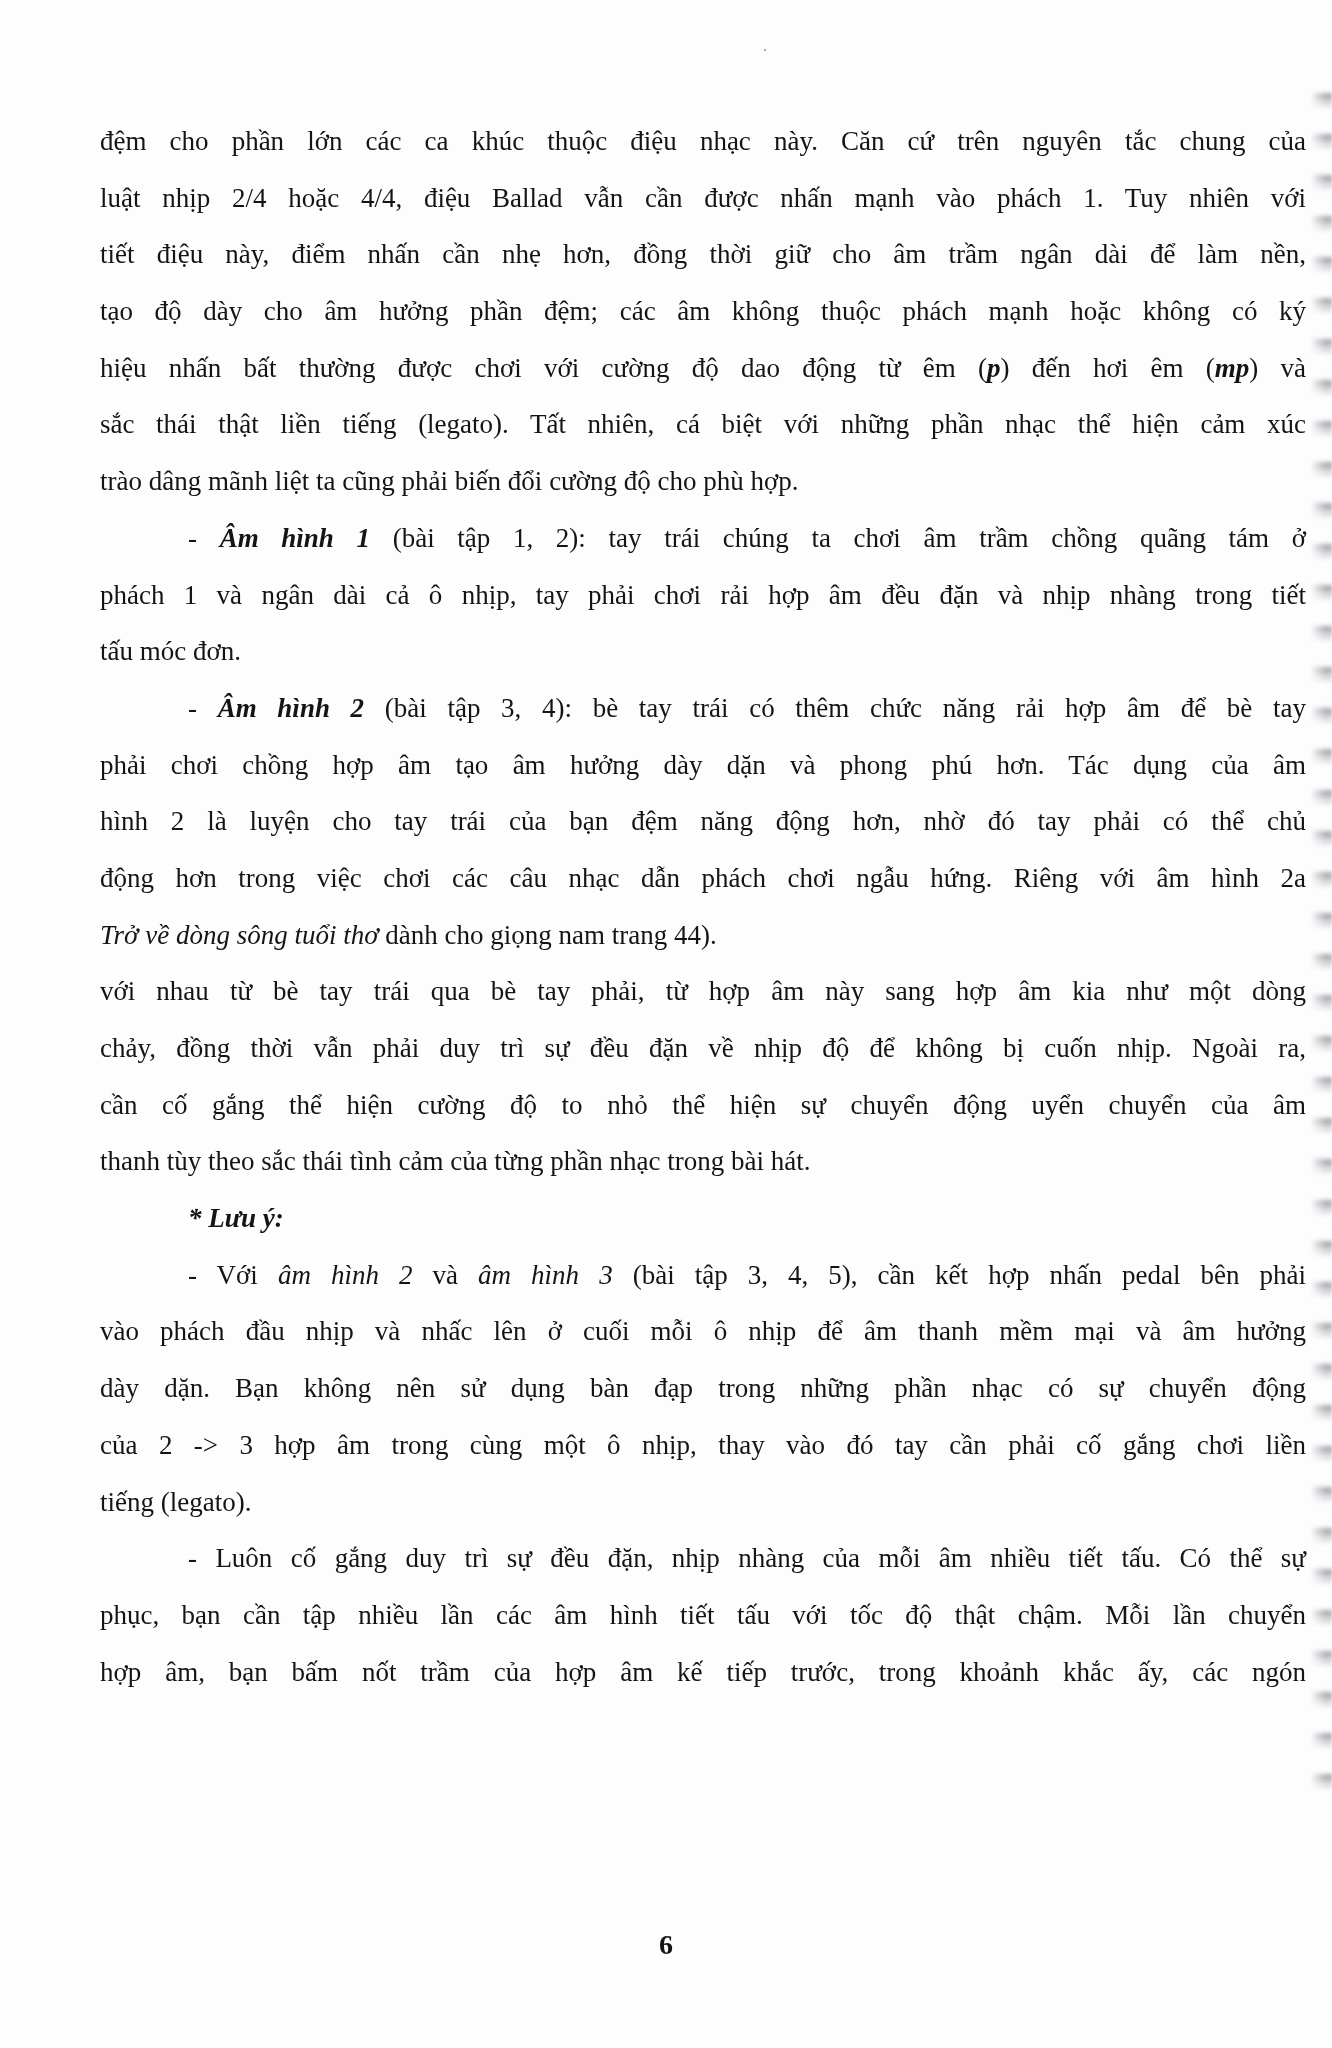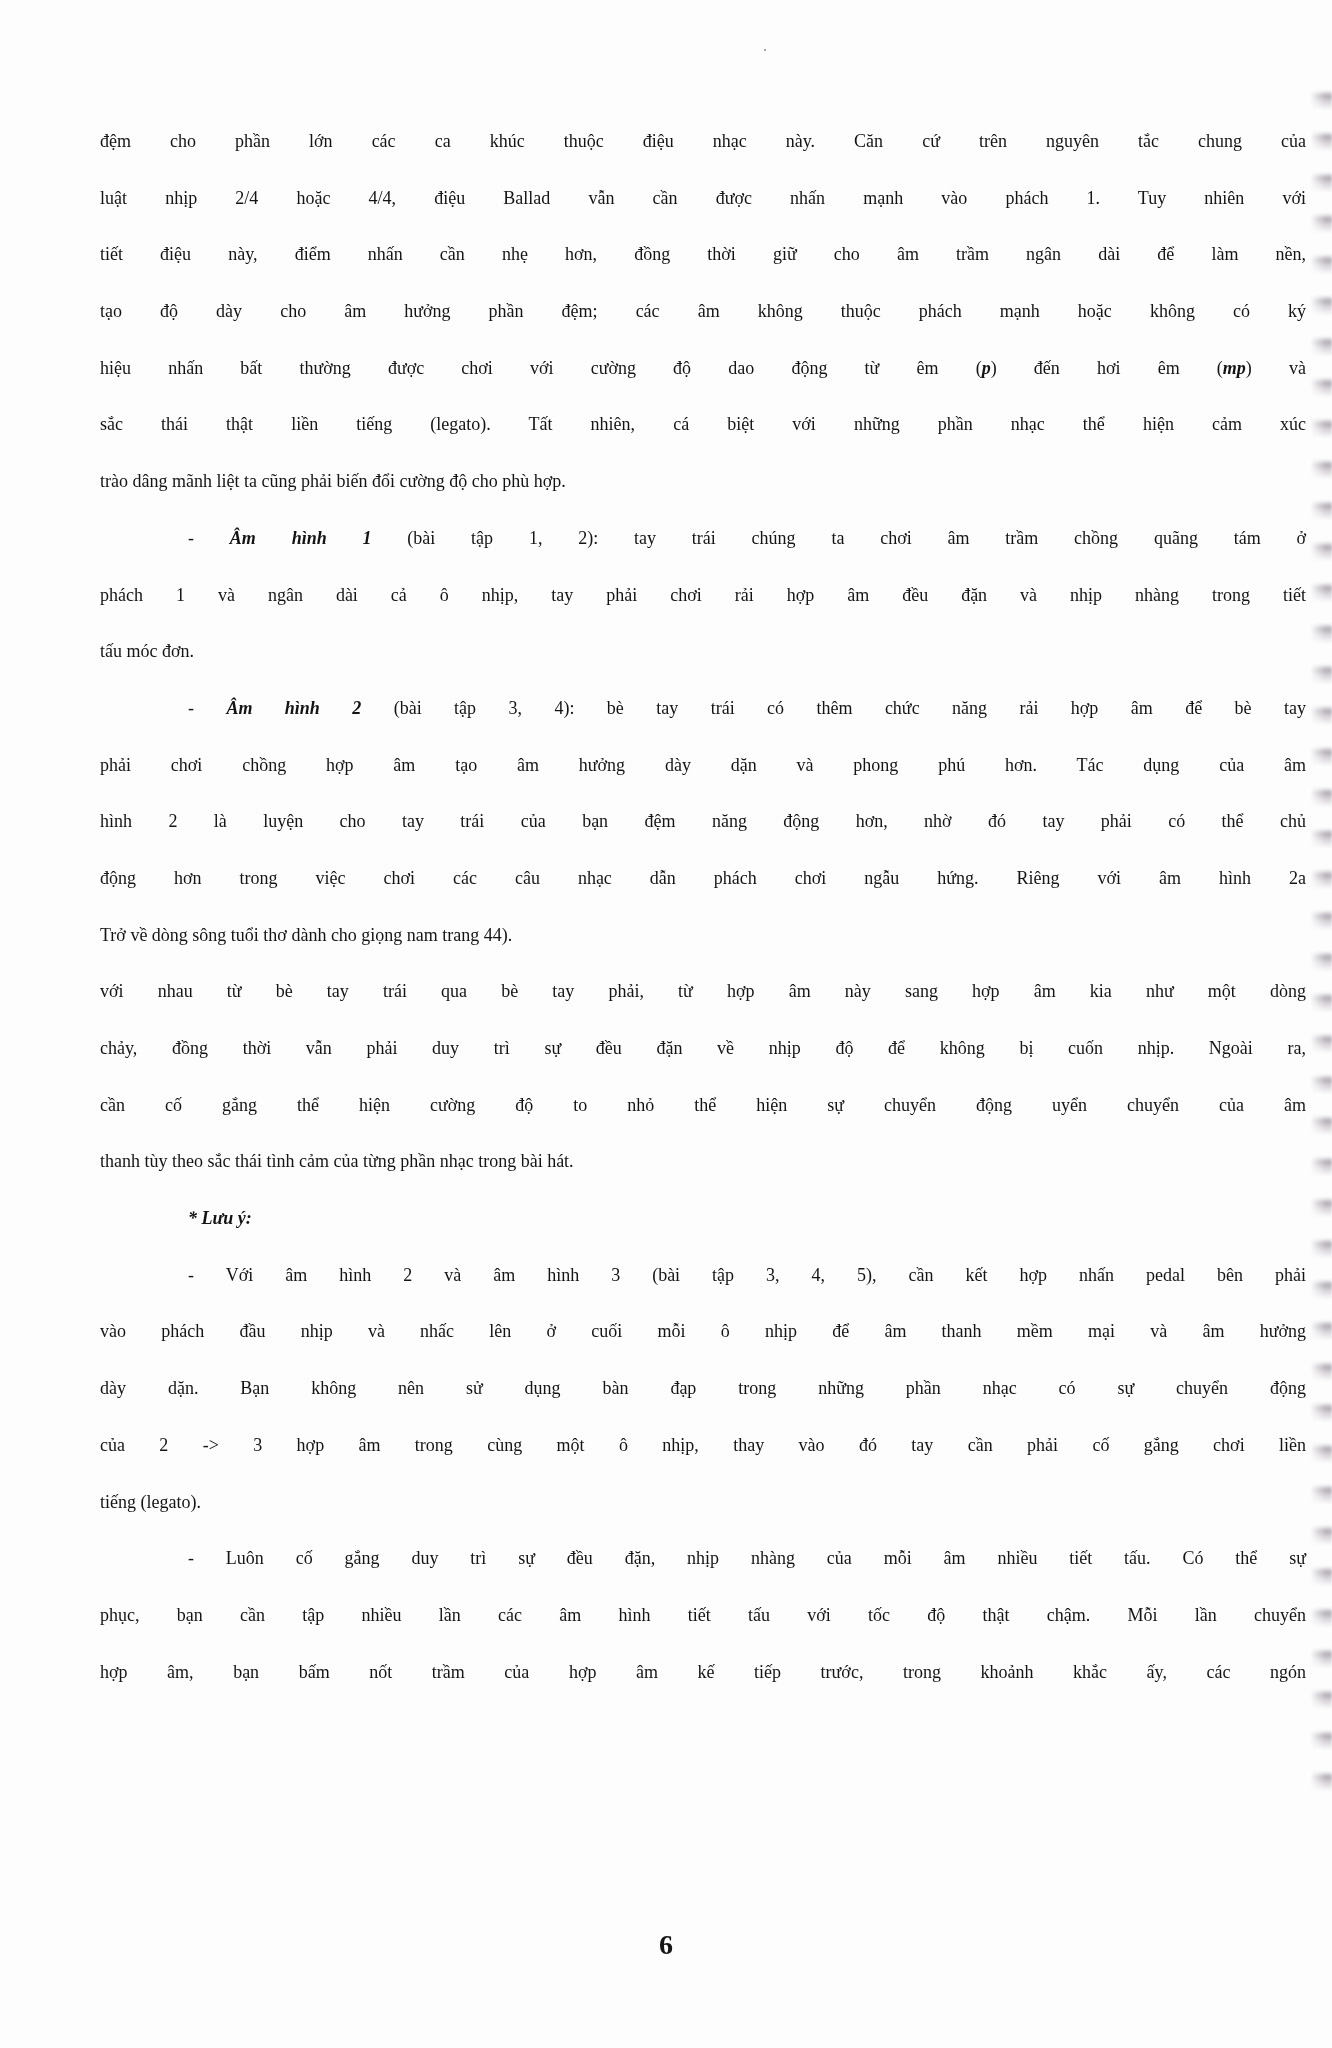--- a/index.html
+++ b/index.html
@@ -43,35 +43,35 @@
     .text-block {
       position: absolute;
       left: 100px;
       top: 113px;
       width: 1206px;
     }
     .line {
       display: block;
       height: 56.7px;
       line-height: 56.7px;
-      font-size: 18px;
+      font-size: 27px;
       text-align: justify;
       text-align-last: justify;
       white-space: nowrap;
       word-spacing: 0;
     }
     .line.last {
       text-align-last: left;
     }
     .line.indent {
       padding-left: 88px;
     }
     .seg { white-space: pre; }
     .bi { font-weight: bold; font-style: italic; }
-    .it { }
+    .it { font-style: italic; }
     .page-number {
       position: absolute;
       left: 0;
       width: 1332px;
       top: 1925px;
       text-align: center;
       font-size: 28px;
       font-weight: bold;
       line-height: 40px;
     }

